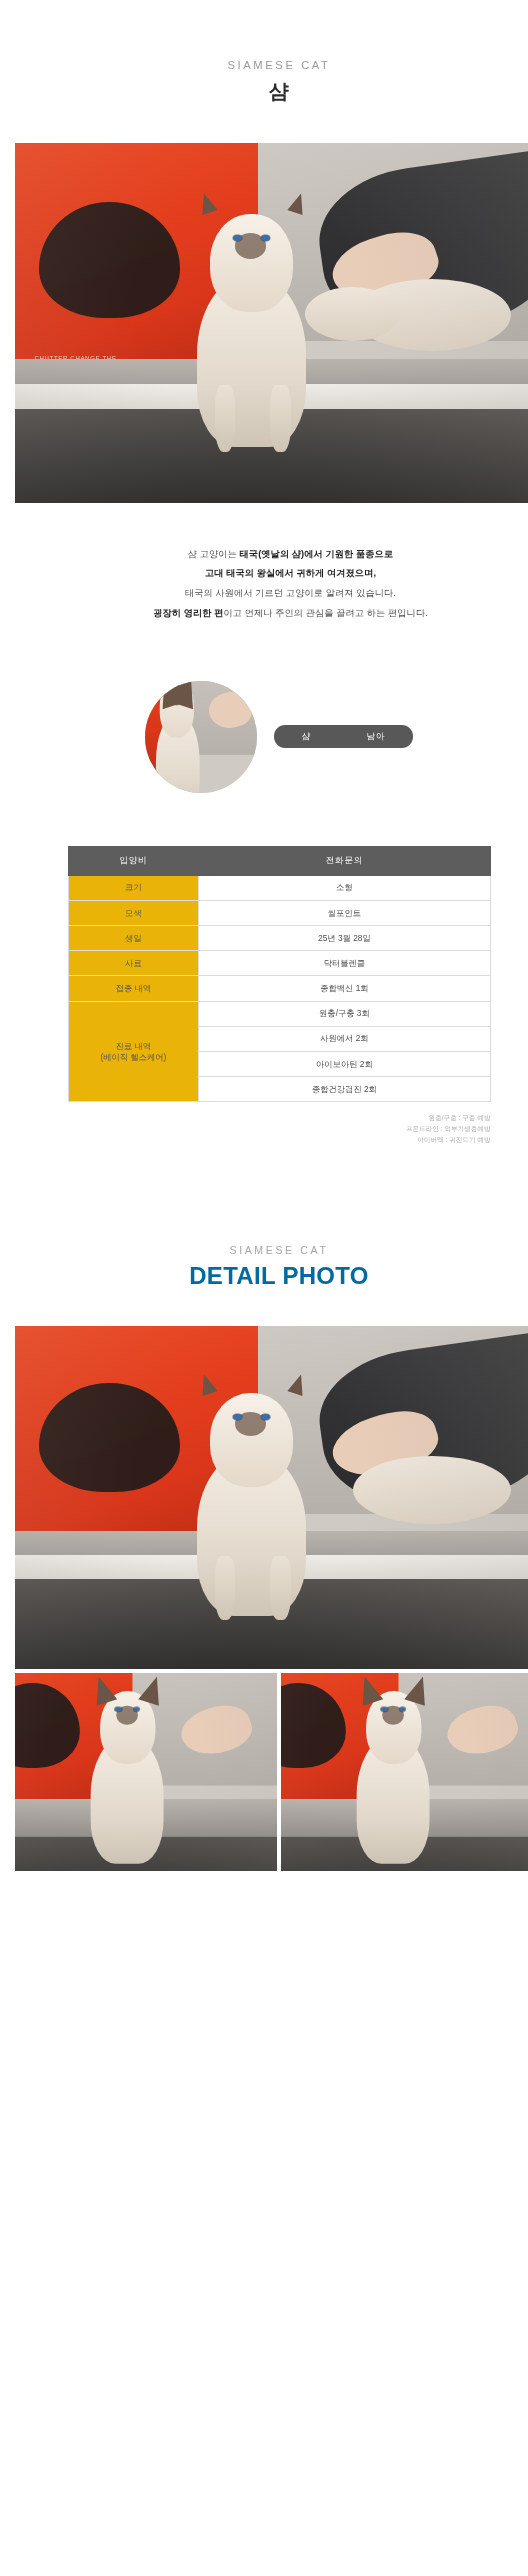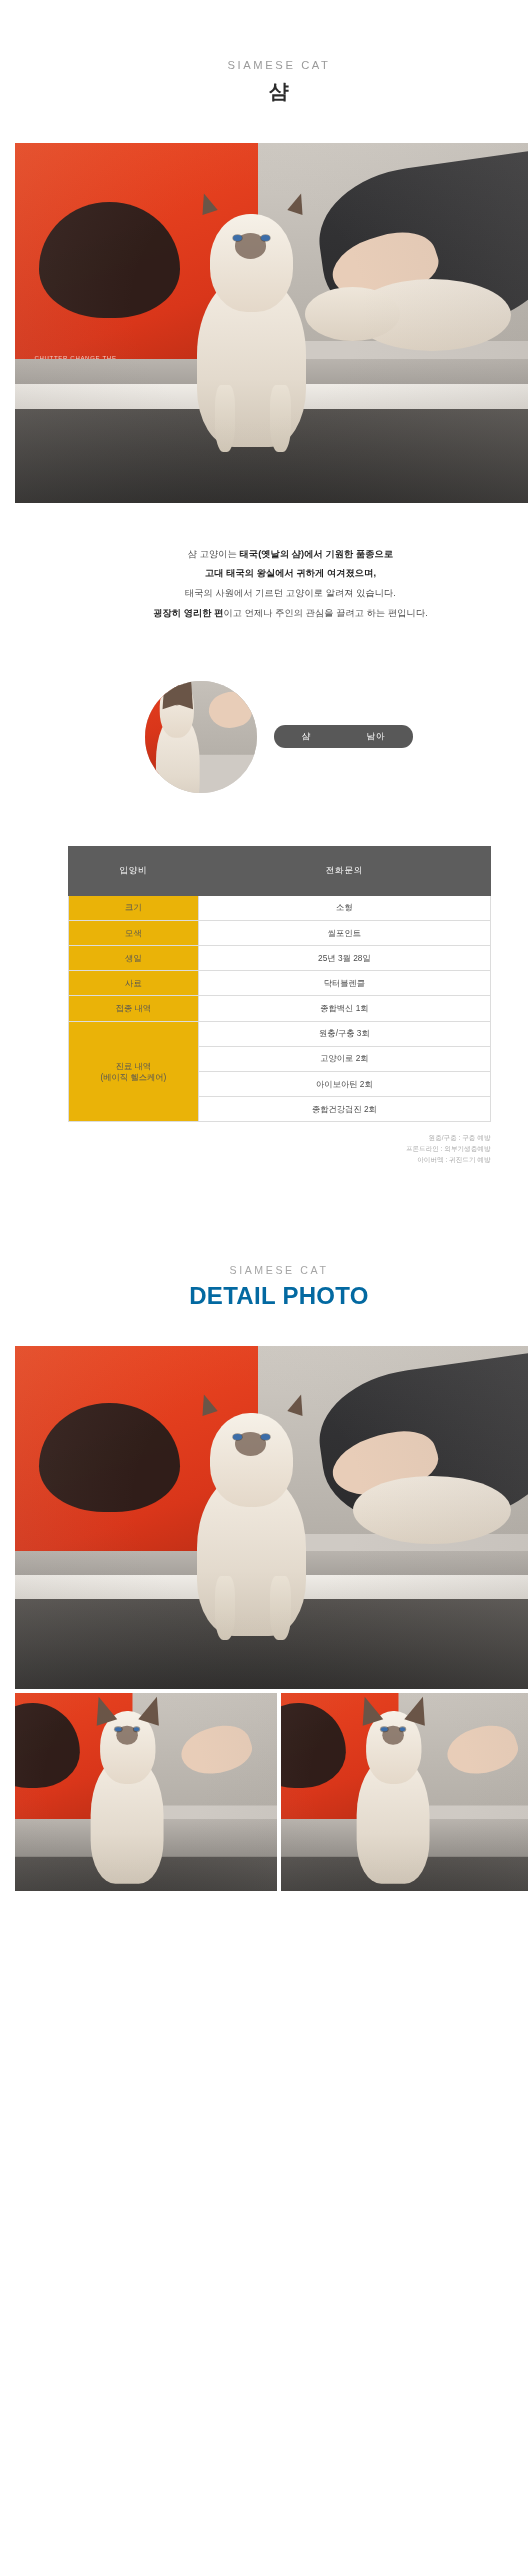--- a/index.html
+++ b/index.html
@@ -245,21 +245,21 @@
     width: 100%;
     border-collapse: collapse;
     font-size: 8.3px;
     color: #4b4b4b;
   }
   table.spec th {
     background: #5d5d5d;
     color: #ffffff;
     font-weight: 400;
     font-size: 8.6px;
-    padding: 18px 0;
+    padding: 8px 0;
     letter-spacing: 0.7px;
     border: 0.7px solid #5d5d5d;
   }
   table.spec td {
     border: 0.7px solid #dcdcdc;
     padding: 6.6px 0;
     text-align: center;
     height: 25px;
   }
   table.spec td.label {
@@ -420,21 +420,21 @@
           <td>종합백신 1회</td>
         </tr>
         <tr>
           <td class="label" rowspan="4">
             <div>진료 내역</div>
             <div>(베이직 헬스케어)</div>
           </td>
           <td>원충/구충 3회</td>
         </tr>
         <tr>
-          <td>고양이로 2회</td>
+          <td>사원에서 2회</td>
         </tr>
         <tr>
           <td>아이보아틴 2회</td>
         </tr>
         <tr>
           <td>종합건강검진 2회</td>
         </tr>
       </tbody>
     </table>
   </div>

